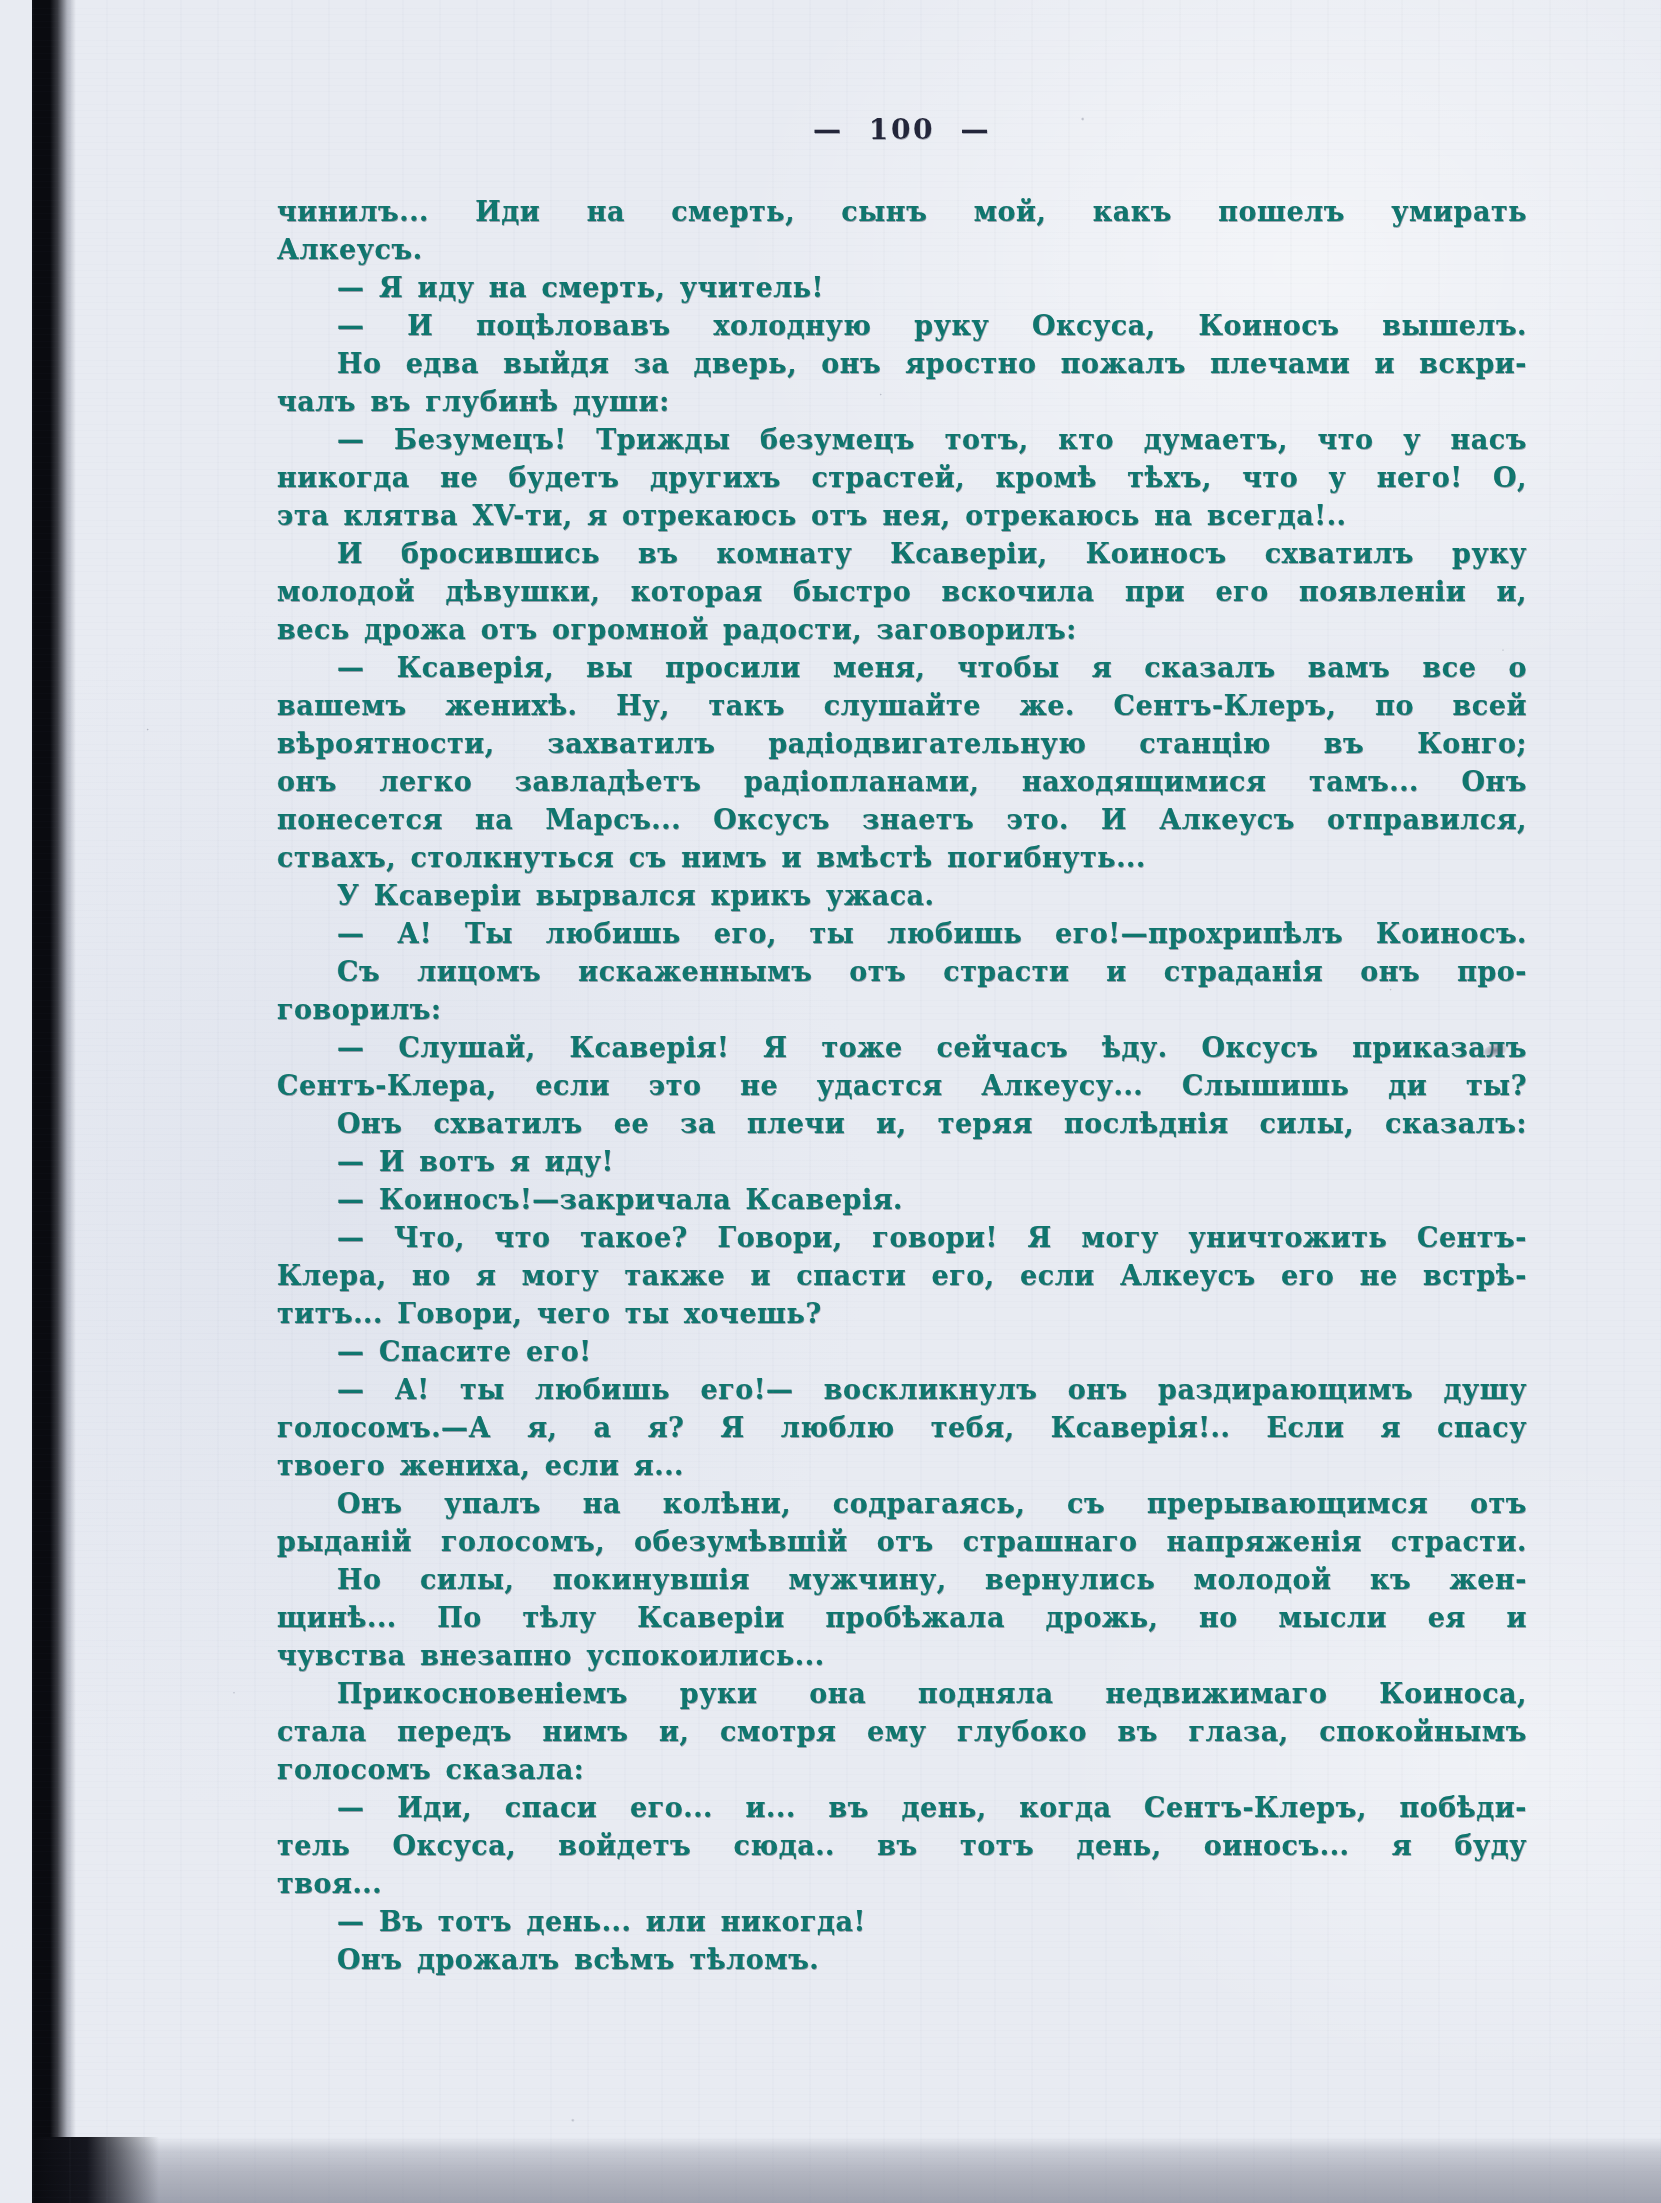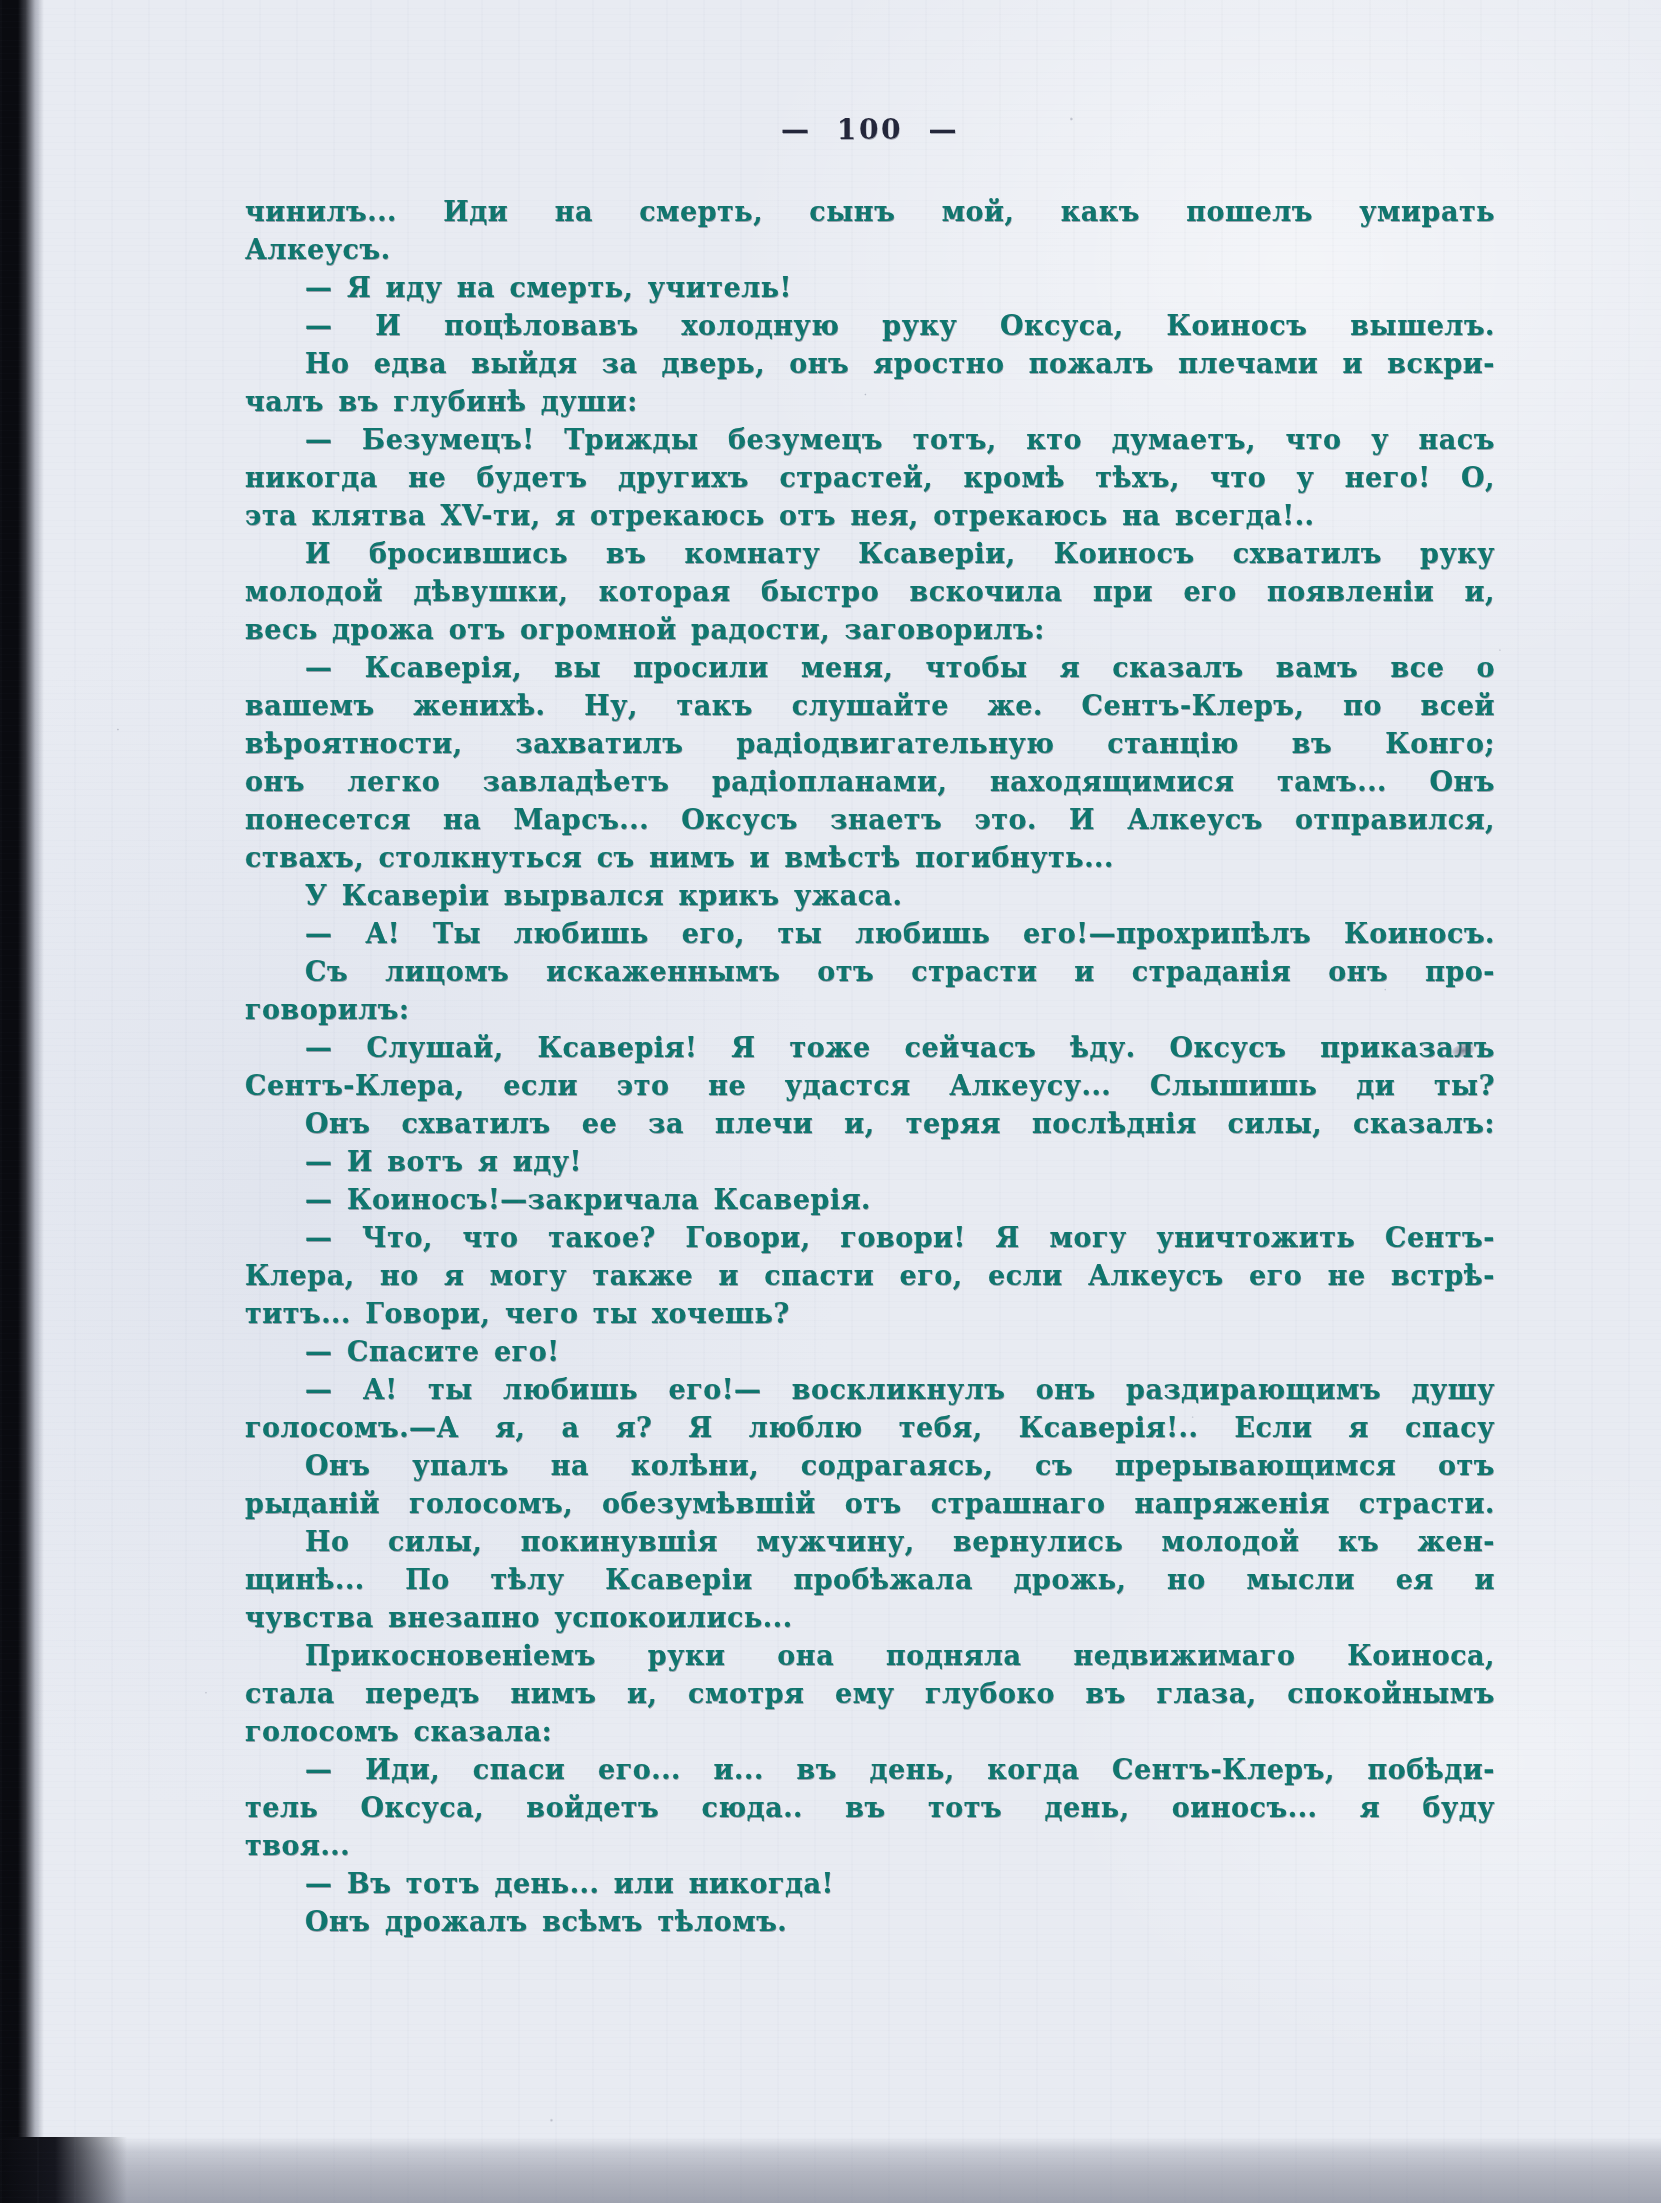--- a/index.html
+++ b/index.html
@@ -1,21 +1,21 @@
 <!DOCTYPE html>
 <html style="font-size:14.5px"><head>
 <meta charset="utf-8">
 <style>
   html,body{margin:0;padding:0;}
   body{
     width:1661px;height:2204px;overflow:hidden;position:relative;
     background:#e8ebf2;
     font-family:"DejaVu Serif", serif;
   }
-  .page{position:absolute;inset:0;background:#e8ebf2;}
+  .page{position:absolute;inset:0;background:#e8ebf2;margin-left:32px;}
   
   .page::before{
     content:"";position:absolute;inset:0;pointer-events:none;
     background:
       radial-gradient(ellipse 818px 636px at 78% 12%, rgba(255,255,255,.5), transparent 70%),
       radial-gradient(ellipse 727px 818px at 18% 55%, rgba(210,216,230,.35), transparent 75%),
       radial-gradient(ellipse 636px 455px at 90% 80%, rgba(255,255,255,.35), transparent 70%);
   }
   
   .noise{
@@ -103,20 +103,21 @@
       <div class="line just">Сентъ-Клера, если это не удастся Алкеусу... Слышишь ди ты?</div>
       <div class="line indent just">Онъ схватилъ ее за плечи и, теряя послѣднія силы, сказалъ:</div>
       <div class="line indent">— И вотъ я иду!</div>
       <div class="line indent">— Коиносъ!—закричала Ксаверія.</div>
       <div class="line indent just">— Что, что такое? Говори, говори! Я могу уничтожить Сентъ-</div>
       <div class="line just">Клера, но я могу также и спасти его, если Алкеусъ его не встрѣ-</div>
       <div class="line">титъ... Говори, чего ты хочешь?</div>
       <div class="line indent">— Спасите его!</div>
       <div class="line indent just">— А! ты любишь его!— воскликнулъ онъ раздирающимъ душу</div>
       <div class="line just">голосомъ.—А я, а я? Я люблю тебя, Ксаверія!.. Если я спасу</div>
+      <div class="line">твоего жениха, если я...</div>
       <div class="line indent just">Онъ упалъ на колѣни, содрагаясь, съ прерывающимся отъ</div>
       <div class="line just">рыданій голосомъ, обезумѣвшій отъ страшнаго напряженія страсти.</div>
       <div class="line indent just">Но силы, покинувшія мужчину, вернулись молодой къ жен-</div>
       <div class="line just">щинѣ... По тѣлу Ксаверіи пробѣжала дрожь, но мысли ея и</div>
       <div class="line">чувства внезапно успокоились...</div>
       <div class="line indent just">Прикосновеніемъ руки она подняла недвижимаго Коиноса,</div>
       <div class="line just">стала передъ нимъ и, смотря ему глубоко въ глаза, спокойнымъ</div>
       <div class="line">голосомъ сказала:</div>
       <div class="line indent just">— Иди, спаси его... и... въ день, когда Сентъ-Клеръ, побѣди-</div>
       <div class="line just">тель Оксуса, войдетъ сюда.. въ тотъ день,  оиносъ... я буду</div>

